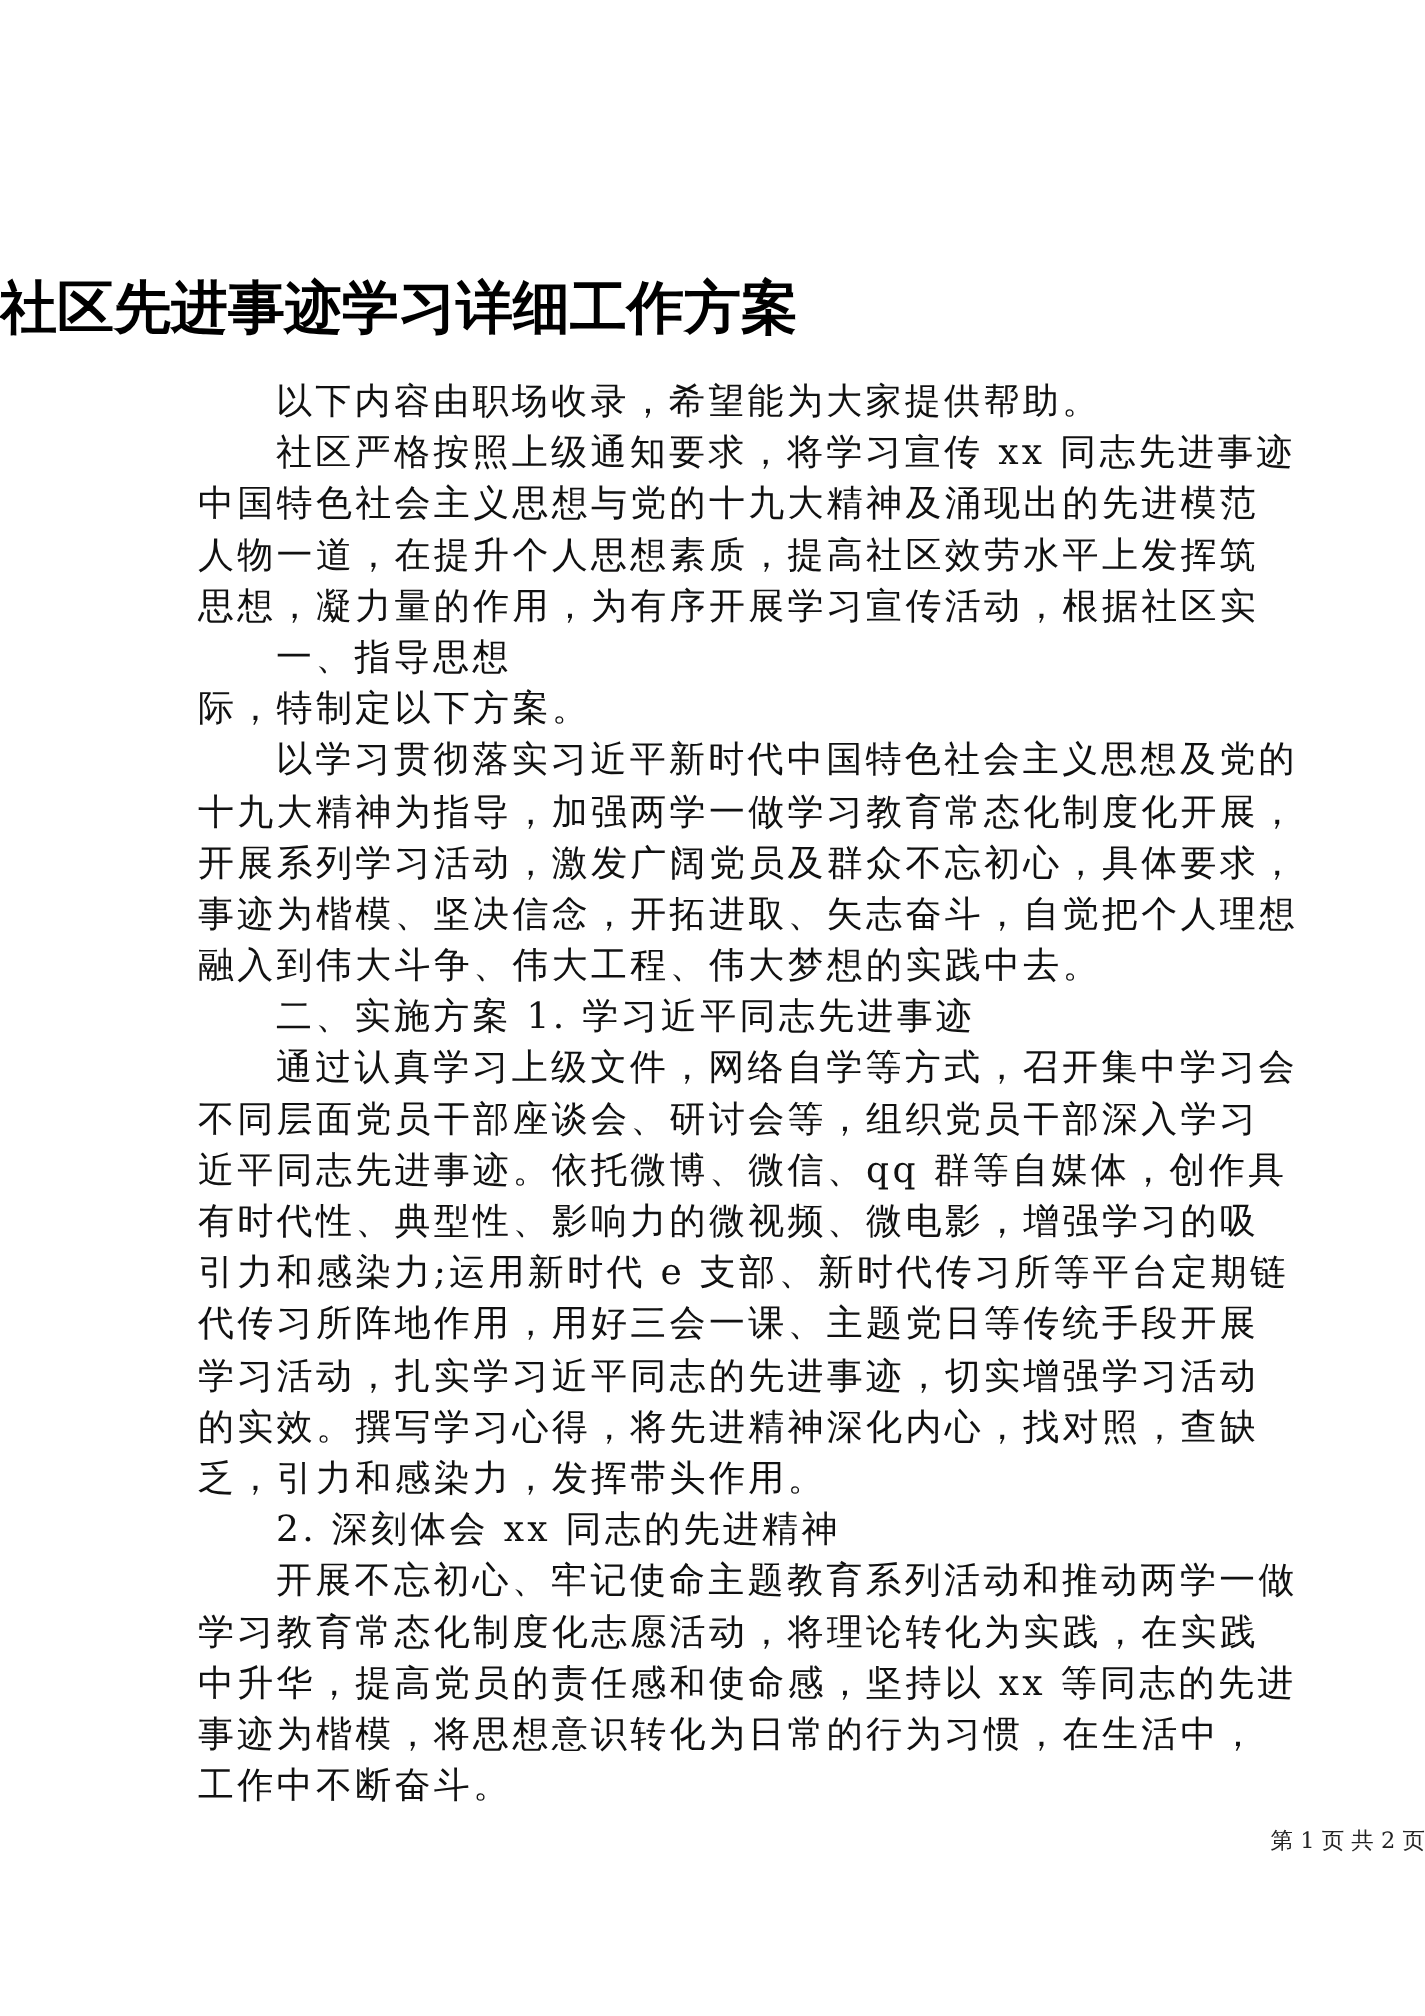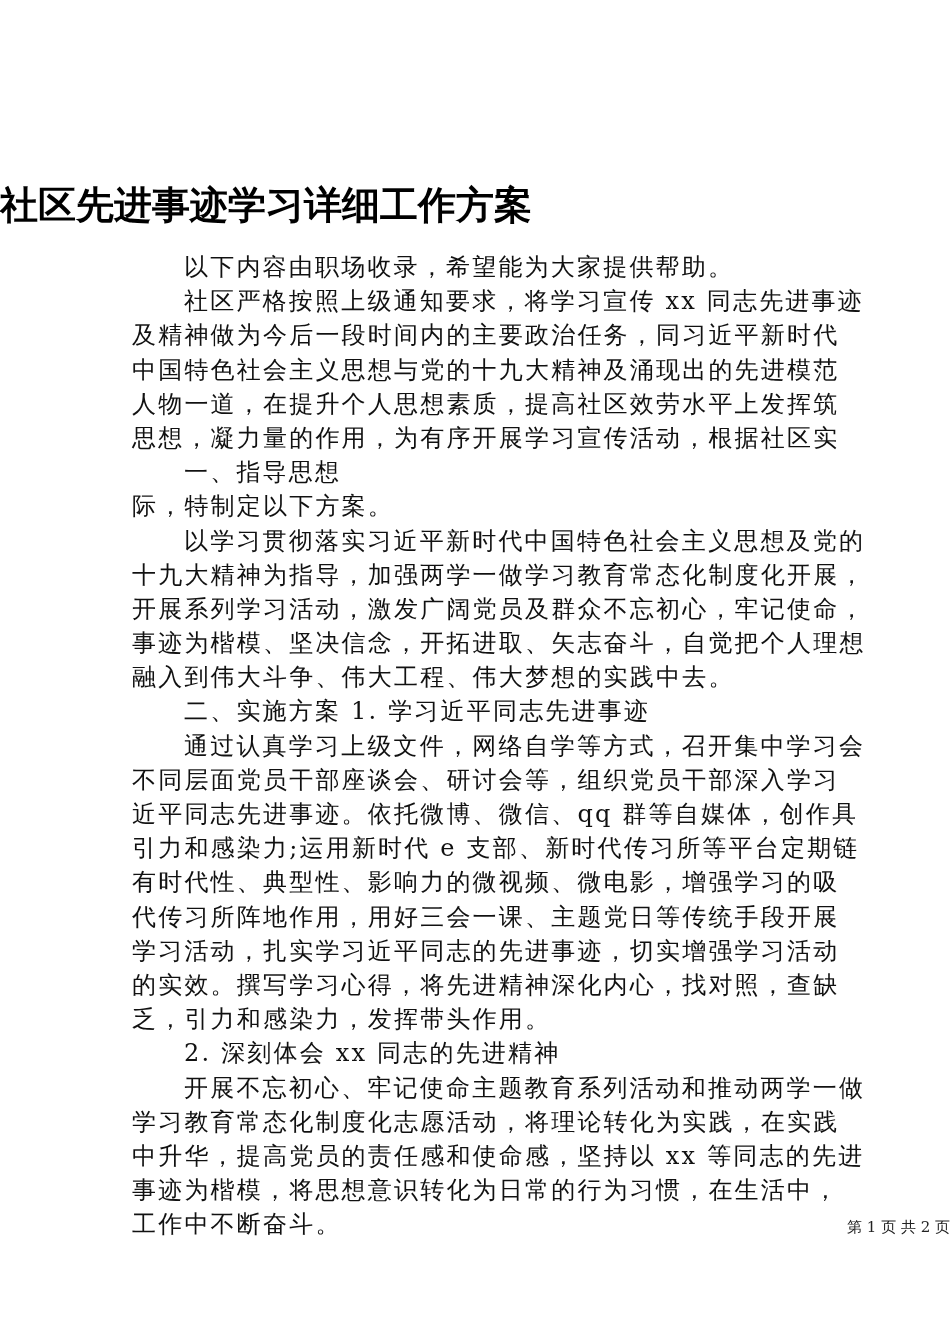--- a/index.html
+++ b/index.html
@@ -65,37 +65,36 @@
 </style>
 </head>
 <body>
 
 <div class="page">
   <div class="title">社区先进事迹学习详细工作方案</div>
 
   <div class="body" id="doc-body">
       <div class="line indent">以下内容由职场收录，希望能为大家提供帮助。</div>
       <div class="line indent">社区严格按照上级通知要求，将学习宣传 xx 同志先进事迹</div>
-      <div class="line">及精神做为今后一段时间内的主要政治任务，同习近平新时代</div>
       <div class="line">中国特色社会主义思想与党的十九大精神及涌现出的先进模范</div>
       <div class="line">人物一道，在提升个人思想素质，提高社区效劳水平上发挥筑</div>
       <div class="line">思想，凝力量的作用，为有序开展学习宣传活动，根据社区实</div>
       <div class="line indent">一、指导思想</div>
       <div class="line">际，特制定以下方案。</div>
       <div class="line indent">以学习贯彻落实习近平新时代中国特色社会主义思想及党的</div>
       <div class="line">十九大精神为指导，加强两学一做学习教育常态化制度化开展，</div>
-      <div class="line">开展系列学习活动，激发广阔党员及群众不忘初心，牢记使命，</div>
+      <div class="line">开展系列学习活动，激发广阔党员及群众不忘初心，具体要求，</div>
       <div class="line">事迹为楷模、坚决信念，开拓进取、矢志奋斗，自觉把个人理想</div>
       <div class="line">融入到伟大斗争、伟大工程、伟大梦想的实践中去。</div>
       <div class="line indent">二、实施方案 1. 学习近平同志先进事迹</div>
       <div class="line indent">通过认真学习上级文件，网络自学等方式，召开集中学习会</div>
       <div class="line">不同层面党员干部座谈会、研讨会等，组织党员干部深入学习</div>
       <div class="line">近平同志先进事迹。依托微博、微信、qq 群等自媒体，创作具</div>
+      <div class="line">有时代性、典型性、影响力的微视频、微电影，增强学习的吸</div>
       <div class="line">引力和感染力;运用新时代 e 支部、新时代传习所等平台定期链</div>
-      <div class="line">有时代性、典型性、影响力的微视频、微电影，增强学习的吸</div>
       <div class="line">代传习所阵地作用，用好三会一课、主题党日等传统手段开展</div>
       <div class="line">学习活动，扎实学习近平同志的先进事迹，切实增强学习活动</div>
       <div class="line">的实效。撰写学习心得，将先进精神深化内心，找对照，查缺</div>
       <div class="line">乏，引力和感染力，发挥带头作用。</div>
       <div class="line indent">2. 深刻体会 xx 同志的先进精神</div>
       <div class="line indent">开展不忘初心、牢记使命主题教育系列活动和推动两学一做</div>
       <div class="line">学习教育常态化制度化志愿活动，将理论转化为实践，在实践</div>
       <div class="line">中升华，提高党员的责任感和使命感，坚持以 xx 等同志的先进</div>
       <div class="line">事迹为楷模，将思想意识转化为日常的行为习惯，在生活中，</div>
       <div class="line">工作中不断奋斗。</div>

